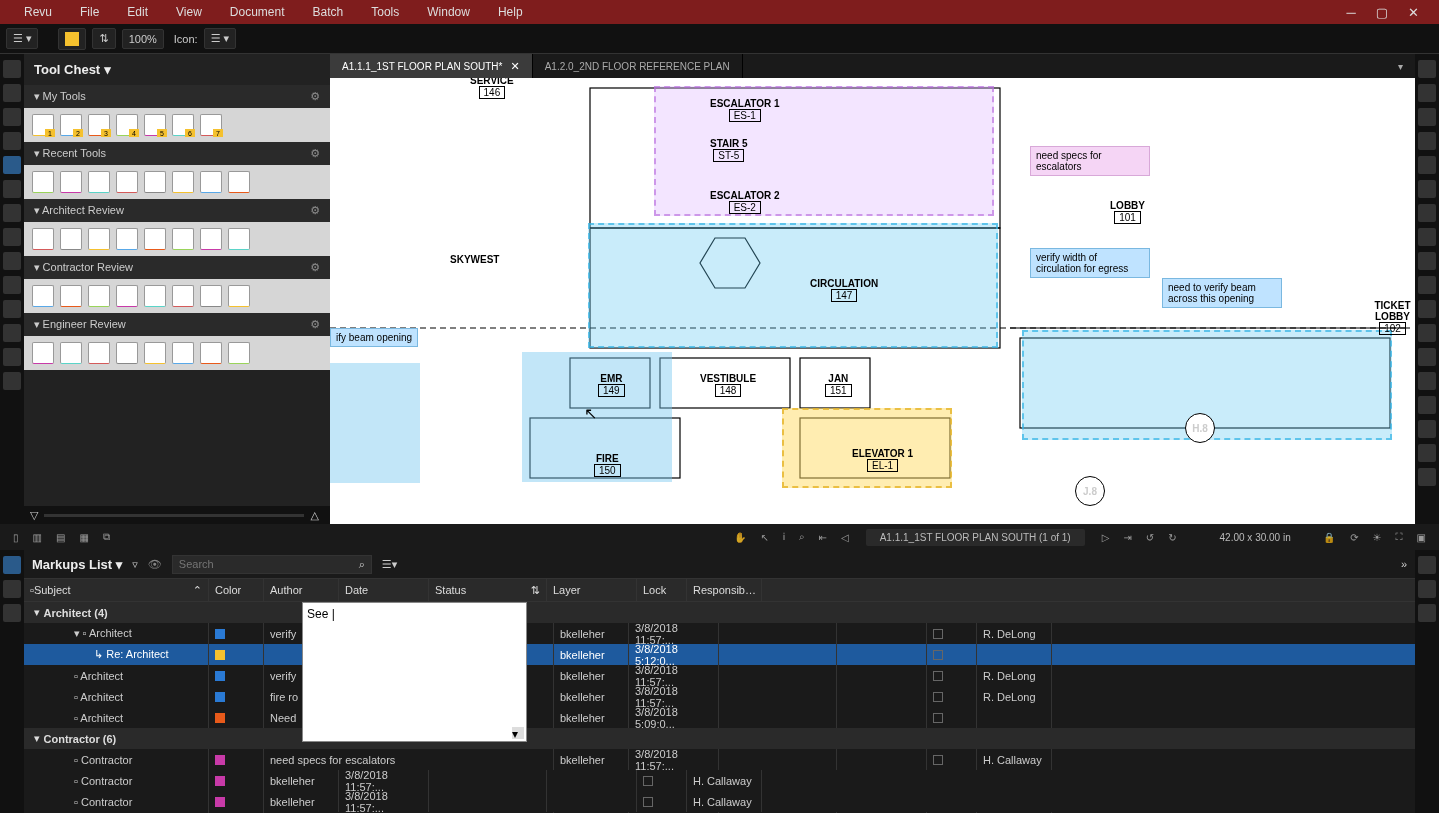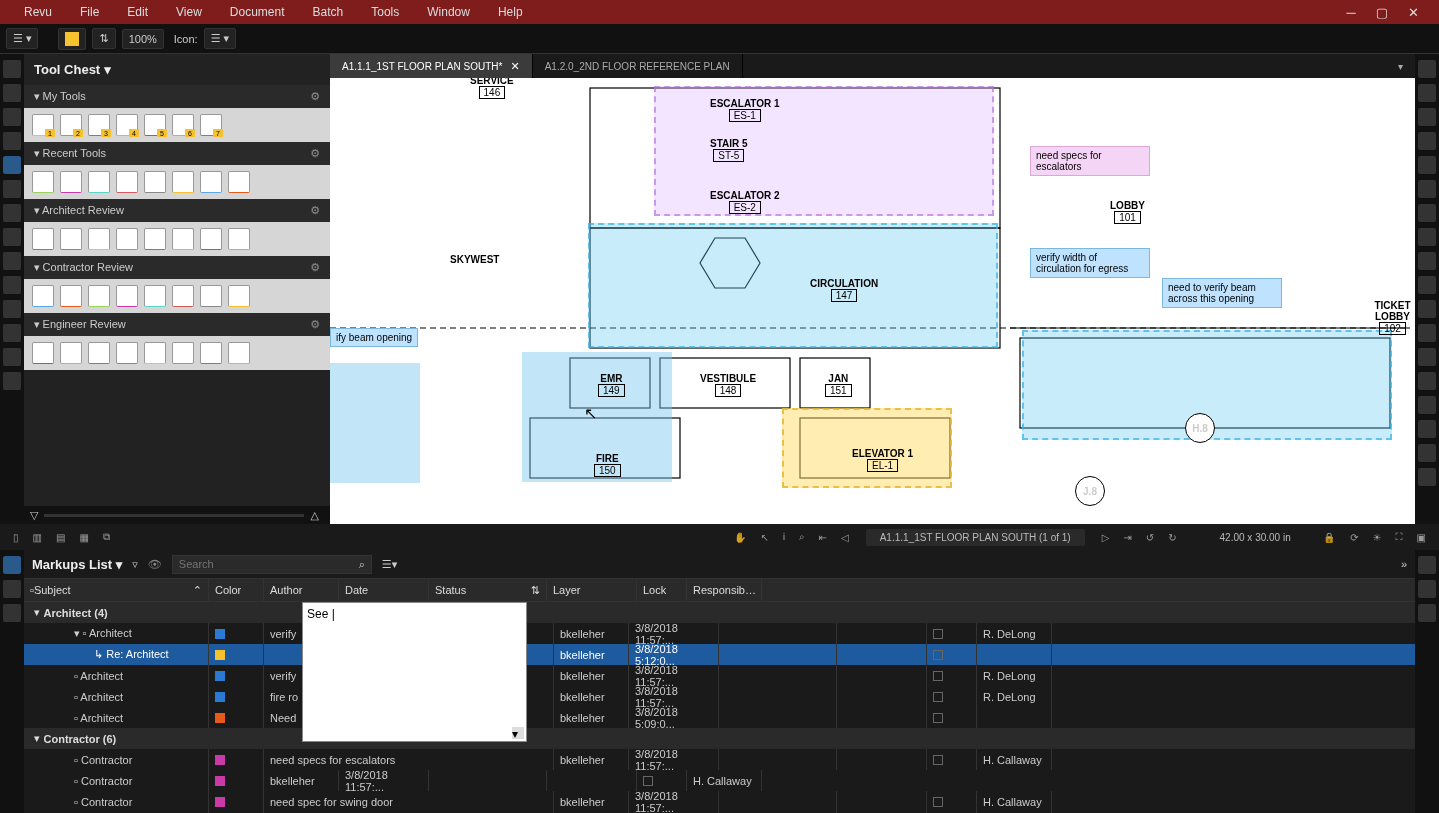--- a/index.html
+++ b/index.html
@@ -451,21 +451,20 @@
             <div class="c-lock">
               <span class="chk"></span>
             </div>
             <div class="c-resp">H. Callaway</div>
           </div>
           <div class="mk-row">
             <div class="c-subj">▫ Contractor</div>
             <div class="c-color">
               <span class="sw" style="background:#c83aa8"></span>
             </div>
-            <div class="c-com">need spec for swing door</div>
             <div class="c-auth">bkelleher</div>
             <div class="c-date">3/8/2018 11:57:...</div>
             <div class="c-status"></div>
             <div class="c-layer"></div>
             <div class="c-lock">
               <span class="chk"></span>
             </div>
             <div class="c-resp">H. Callaway</div>
           </div>
           <div class="mk-row">

